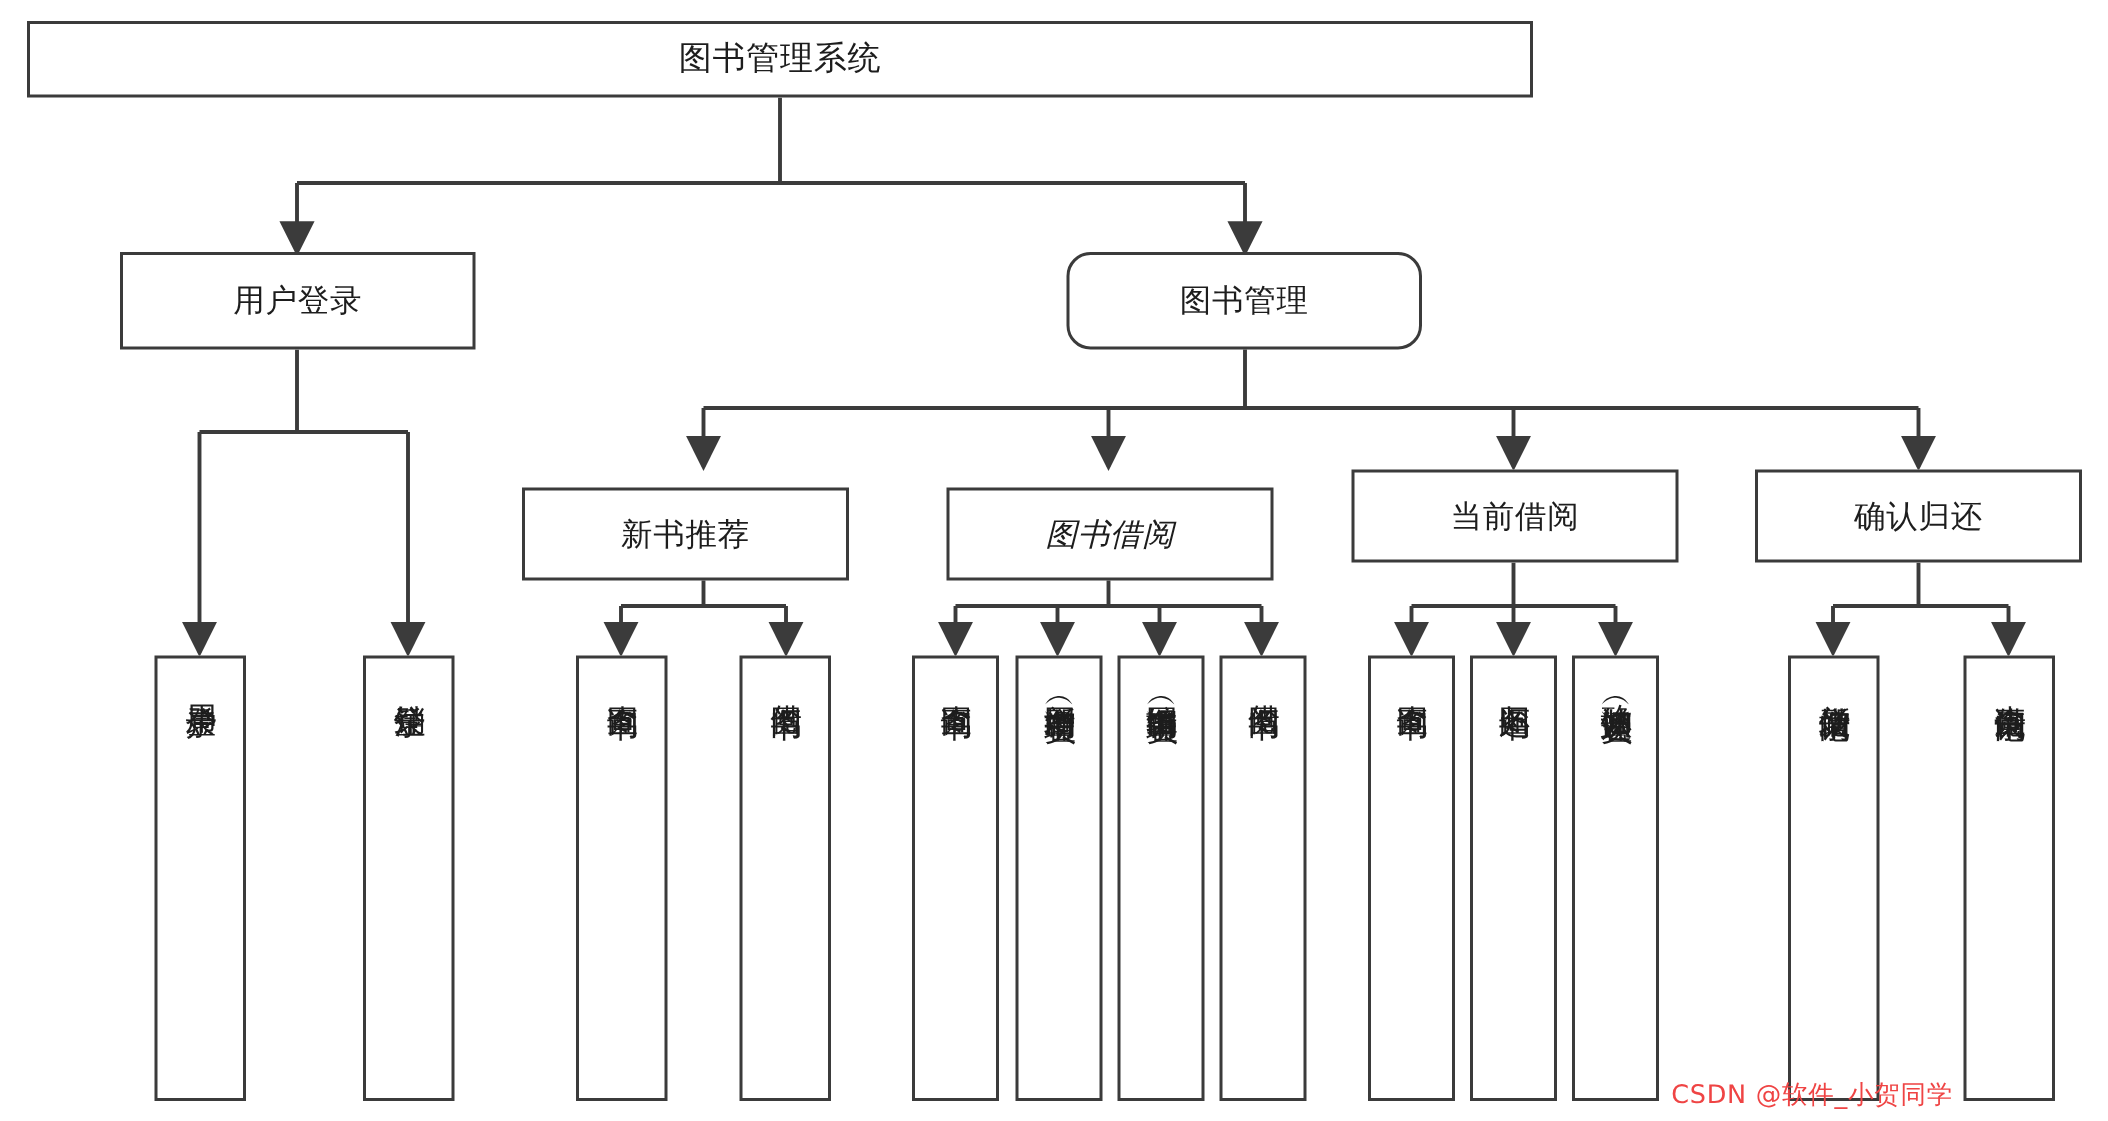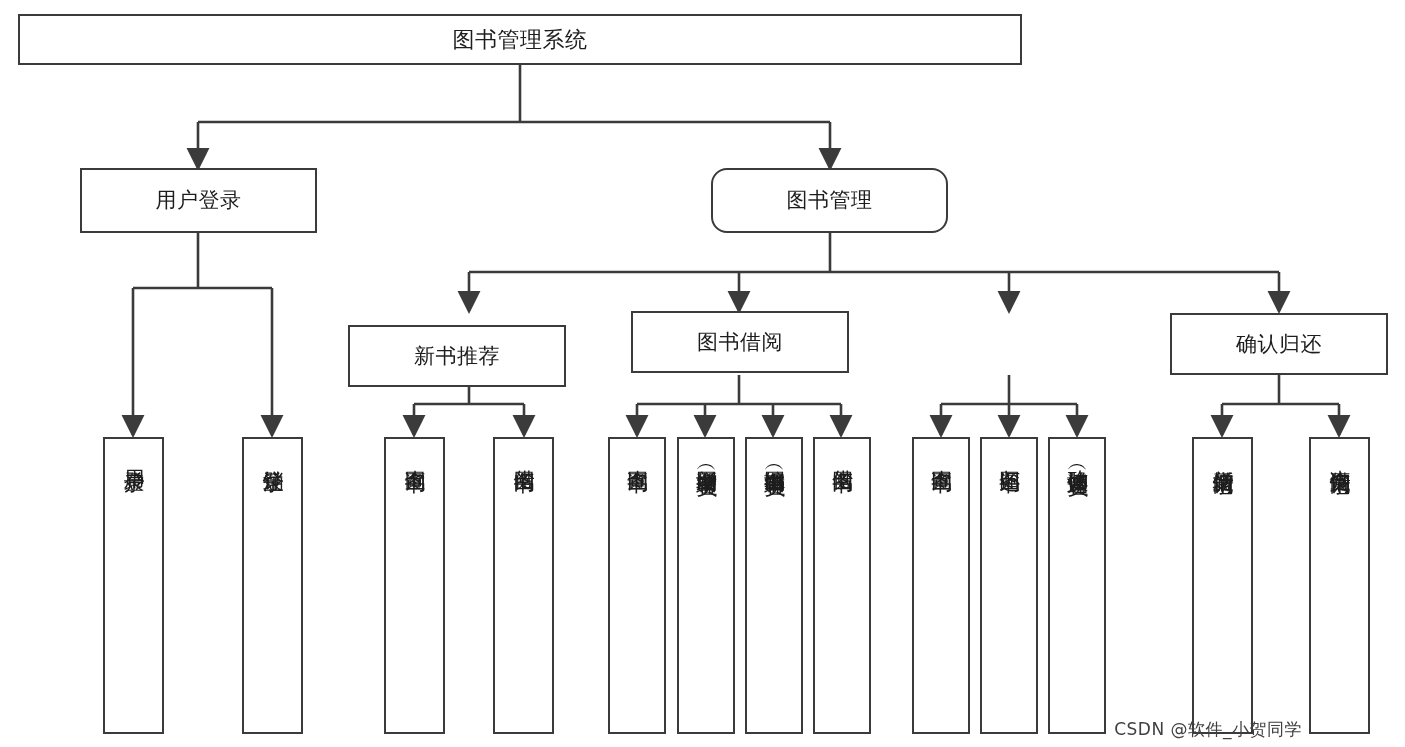--- a/index.html
+++ b/index.html
@@ -44,21 +44,21 @@
     line-height:1.30;
     letter-spacing:1px;
     max-height:280px;
   }
   .leaf.tall .lbl{max-height:420px;}
 
   .watermark{
     position:absolute;
     right:8px;bottom:6px;
     font-size:17px;
-    color:#404040;
+    color:#ef4444;
     white-space:nowrap;
     letter-spacing:0.5px;
   }
 </style>
 </head>
 <body>
 
 <div id="stage">
 
   <svg id="wires" viewBox="0 0 1405 747" width="1405" height="747" xmlns="http://www.w3.org/2000/svg">
@@ -118,22 +118,25 @@
   <div class="node h-node" style="left:80px;top:168px;width:237px;height:65px;">
     <span class="lbl">用户登录</span>
   </div>
   <div class="node h-node" style="left:711px;top:168px;width:237px;height:65px;border-radius:16px;">
     <span class="lbl">图书管理</span>
   </div>
 
   <div class="node h-node" style="left:348px;top:313px;width:218px;height:62px;margin-top:12px;">
     <span class="lbl">新书推荐</span>
   </div>
-  <div class="node h-node" style="left:631px;top:311px;width:218px;height:62px;">
+  <div class="node h-node" style="left:631px;top:325px;width:218px;height:62px;font-style:italic;">
     <span class="lbl">图书借阅</span>
+  </div>
+  <div class="node h-node" style="left:901px;top:313px;width:218px;height:62px;">
+    <span class="lbl">当前借阅</span>
   </div>
   <div class="node h-node" style="left:1170px;top:313px;width:218px;height:62px;">
     <span class="lbl">确认归还</span>
   </div>
 
   <div class="node leaf" style="left:103px;top:437px;width:61px;height:297px;">
     <span class="lbl">用户登录</span>
   </div>
   <div class="node leaf" style="left:242px;top:437px;width:61px;height:297px;">
     <span class="lbl">注销登录</span>

